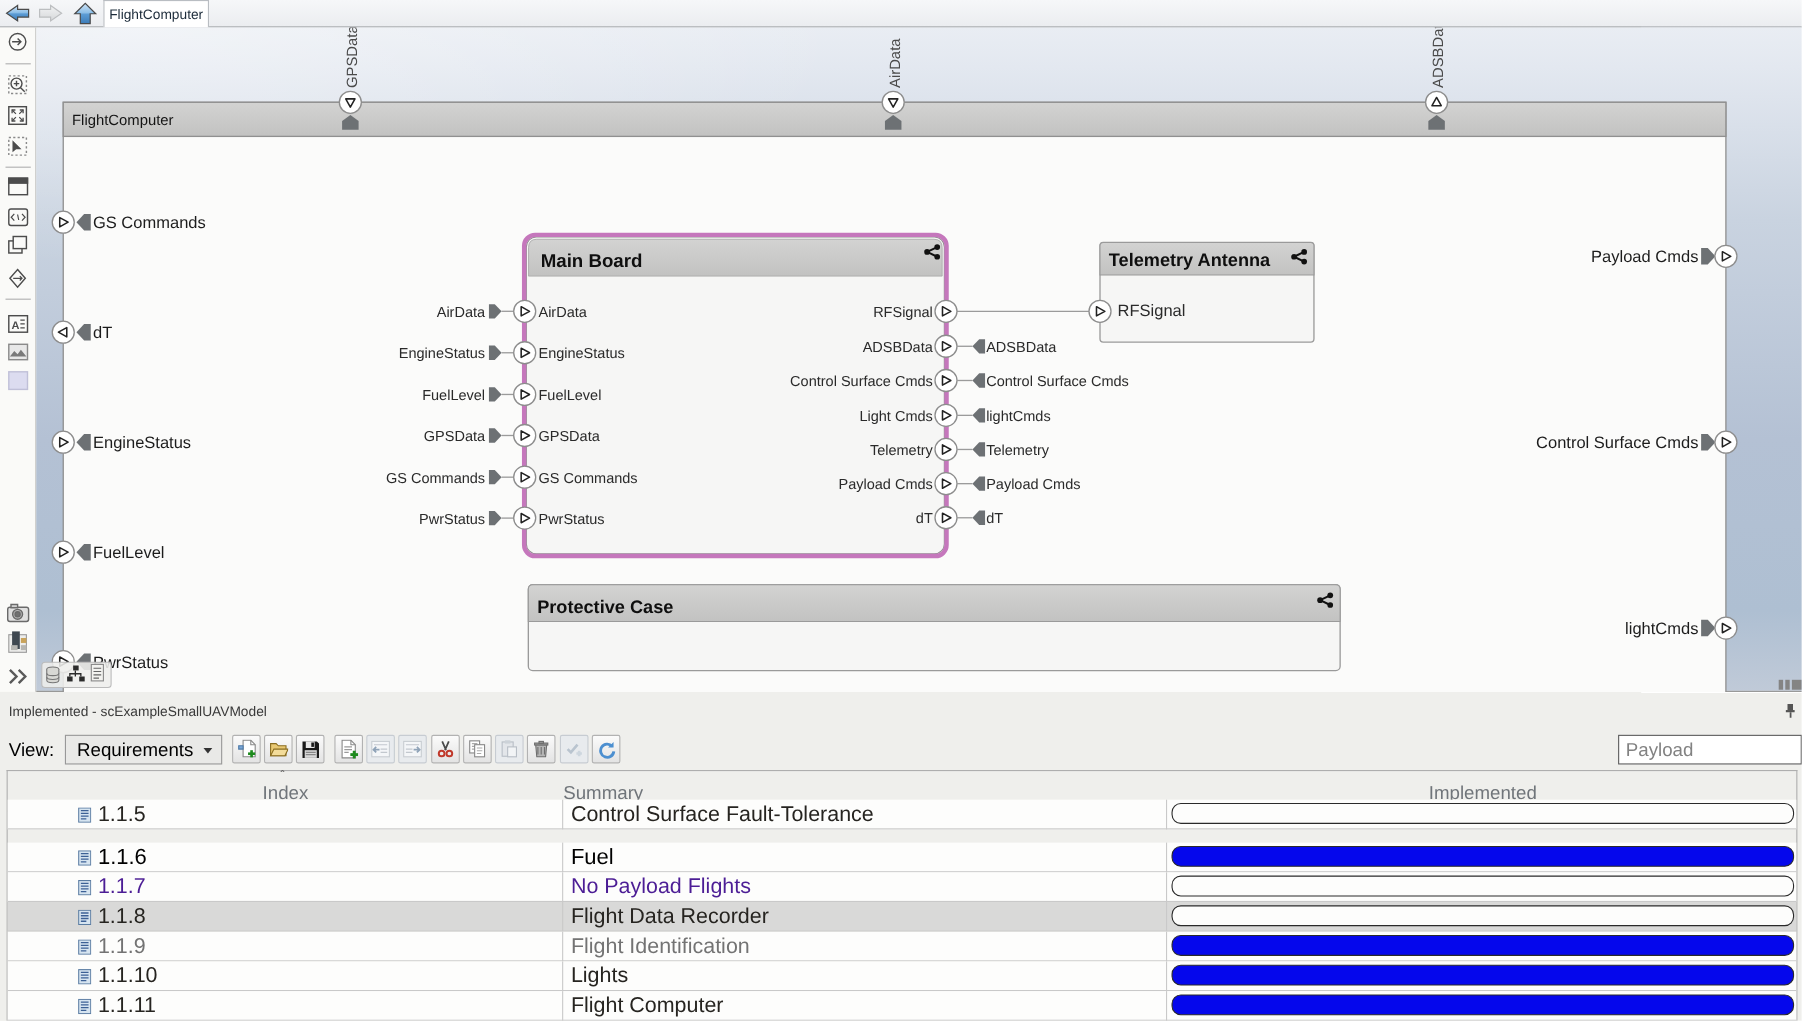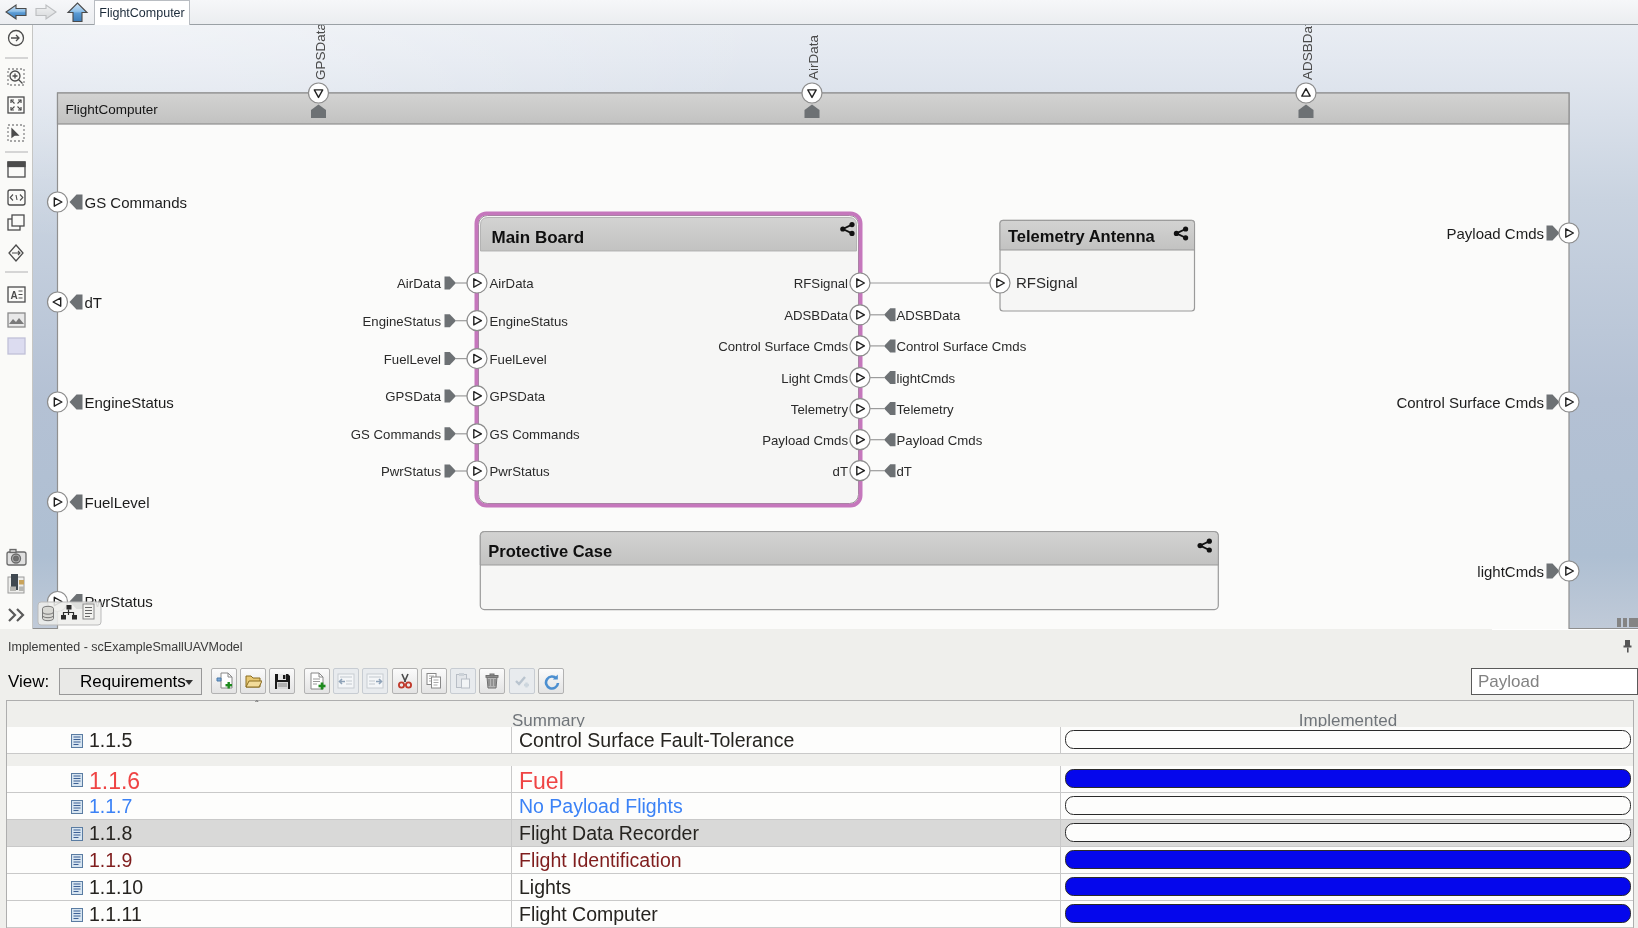--- a/index.html
+++ b/index.html
@@ -275,21 +275,21 @@
       </svg>
     </div>
 <div id="reqpanel">
 <div style="position:absolute;left:8px;top:10px;font-size:12.5px;color:#3a3a3a">Implemented - scExampleSmallUAVModel</div>
 <svg width="12" height="14" style="position:absolute;left:1622px;top:9px" fill="#555">
         <rect x="3" y="1" width="5" height="6"></rect>
         <rect x="1.5" y="6.5" width="8" height="2"></rect>
         <rect x="5" y="8.5" width="1.6" height="5"></rect>
       </svg>
 <div style="position:absolute;left:8px;top:42px;font-size:17px;color:#000">View:</div>
-<div style="position:absolute;left:59px;top:38px;width:143px;height:27px;background:#e9e9e7;border:1.5px solid #989898;font-size:17px;color:#000;line-height:25px;padding-left:20px">Requirements<span style="position:absolute;right:8px;top:11px;width:0;height:0;border-left:4.5px solid transparent;border-right:4.5px solid transparent;border-top:5px solid #333"></span></div>
+<div style="position:absolute;left:59px;top:38px;width:143px;height:27px;background:#e9e9e7;border:1.5px solid #989898;font-size:17px;color:#000;line-height:25px;padding-left:10px">Requirements<span style="position:absolute;right:8px;top:11px;width:0;height:0;border-left:4.5px solid transparent;border-right:4.5px solid transparent;border-top:5px solid #333"></span></div>
 <div class="btn" style="left:211px">
         <svg width="18" height="18">
           <path d="M6,1 h7 l4,4 v11 h-11 z" fill="#fff" stroke="#888"></path>
           <path d="M13,1 v4 h4" fill="none" stroke="#888"></path>
           <path d="M2,6 h4 v3 h-4 z" fill="#7aa7d6" stroke="#4d7aa8"></path>
           <rect x="10.5" y="12" width="6.5" height="2.4" fill="#1d8a1d"></rect>
           <rect x="12.5" y="10" width="2.4" height="6.5" fill="#1d8a1d"></rect>
         </svg>
       </div>
 <div class="btn" style="left:240px">
@@ -368,47 +368,48 @@
       </div>
 <div class="btn" style="left:538px">
         <svg width="18" height="18">
           <path d="M14.5,6.5 a6,6 0 1 0 1.5,4.5" fill="none" stroke="#4c8fd0" stroke-width="2.6"></path>
           <path d="M15.8,2.5 v5 h-5 z" fill="#4c8fd0"></path>
         </svg>
       </div>
 <div style="position:absolute;left:1471px;top:38px;width:167px;height:27px;background:#fff;border:1px solid #5a5a5a;font-size:17px;color:#828282;line-height:25px;padding-left:6px">Payload</div>
 <div style="position:absolute;left:6px;top:70px;width:1628px;height:228px;border:1px solid #aeaeae;border-bottom:none">
 <div style="position:absolute;left:0;top:0;width:100%;height:37px;border-bottom:1px solid #b4b4b4;color:#70757a;font-size:17px">
+          <div style="position:absolute;left:0;top:10px;width:505px;text-align:center">Index</div>
           <div style="position:absolute;left:505px;top:10px;width:549px;text-align:left">Summary</div>
           <div style="position:absolute;left:1054px;top:10px;width:574px;text-align:center">Implemented</div>
           <div style="position:absolute;left:248px;top:-2px;font-size:11px;color:#555">ˆ</div>
         </div>
 <div style="position:absolute;left:0;top:26px;width:100%;height:27px;background:#fdfdfc;border-bottom:1px solid #c9c9c9;font-size:19.5px;color:#262420">
           <svg width="12" height="14" style="position:absolute;left:64px;top:7px">
             <rect x="0.5" y="0.5" width="11" height="13" fill="#d6e4f0" stroke="#5a7ca2"></rect>
             <path d="M2.5,3 h7 M2.5,5.5 h7 M2.5,8 h7 M2.5,10.5 h5" stroke="#3c6095" stroke-width="1.2"></path>
           </svg>
           <div style="position:absolute;left:82px;top:2px">1.1.5</div>
           <div style="position:absolute;left:512px;top:2px">Control Surface Fault-Tolerance</div>
           <div style="position:absolute;left:1058px;top:3px;width:566px;height:19px;border-radius:8.5px;background:#fdfdfc;border:1.6px solid #2a2a2a"></div>
           <div style="position:absolute;left:504px;top:0;width:1px;height:27px;background:#c9c9c9"></div>
           <div style="position:absolute;left:1053px;top:0;width:1px;height:27px;background:#c9c9c9"></div>
         </div>
-<div style="position:absolute;left:0;top:65px;width:100%;height:27px;background:#fdfdfc;border-bottom:1px solid #c9c9c9;font-size:23px;color:#ef4444">
+<div style="position:absolute;left:0;top:65px;width:100%;height:27px;background:#fdfdfc;border-bottom:1px solid #c9c9c9;font-size:20px;color:#000000">
           <svg width="12" height="14" style="position:absolute;left:64px;top:7px">
             <rect x="0.5" y="0.5" width="11" height="13" fill="#d6e4f0" stroke="#5a7ca2"></rect>
             <path d="M2.5,3 h7 M2.5,5.5 h7 M2.5,8 h7 M2.5,10.5 h5" stroke="#3c6095" stroke-width="1.2"></path>
           </svg>
           <div style="position:absolute;left:82px;top:2px">1.1.6</div>
           <div style="position:absolute;left:512px;top:2px">Fuel</div>
           <div style="position:absolute;left:1058px;top:3px;width:566px;height:19px;border-radius:8.5px;background:#0507ec;border:1.6px solid #2a2a2a"></div>
           <div style="position:absolute;left:504px;top:0;width:1px;height:27px;background:#c9c9c9"></div>
           <div style="position:absolute;left:1053px;top:0;width:1px;height:27px;background:#c9c9c9"></div>
         </div>
-<div style="position:absolute;left:0;top:92px;width:100%;height:27px;background:#fdfdfc;border-bottom:1px solid #c9c9c9;font-size:19.5px;color:#3b82f6">
+<div style="position:absolute;left:0;top:92px;width:100%;height:27px;background:#fdfdfc;border-bottom:1px solid #c9c9c9;font-size:19.5px;color:#4c1d95">
           <svg width="12" height="14" style="position:absolute;left:64px;top:7px">
             <rect x="0.5" y="0.5" width="11" height="13" fill="#d6e4f0" stroke="#5a7ca2"></rect>
             <path d="M2.5,3 h7 M2.5,5.5 h7 M2.5,8 h7 M2.5,10.5 h5" stroke="#3c6095" stroke-width="1.2"></path>
           </svg>
           <div style="position:absolute;left:82px;top:2px">1.1.7</div>
           <div style="position:absolute;left:512px;top:2px">No Payload Flights</div>
           <div style="position:absolute;left:1058px;top:3px;width:566px;height:19px;border-radius:8.5px;background:#fdfdfc;border:1.6px solid #2a2a2a"></div>
           <div style="position:absolute;left:504px;top:0;width:1px;height:27px;background:#c9c9c9"></div>
           <div style="position:absolute;left:1053px;top:0;width:1px;height:27px;background:#c9c9c9"></div>
         </div>
@@ -416,21 +417,21 @@
           <svg width="12" height="14" style="position:absolute;left:64px;top:7px">
             <rect x="0.5" y="0.5" width="11" height="13" fill="#d6e4f0" stroke="#5a7ca2"></rect>
             <path d="M2.5,3 h7 M2.5,5.5 h7 M2.5,8 h7 M2.5,10.5 h5" stroke="#3c6095" stroke-width="1.2"></path>
           </svg>
           <div style="position:absolute;left:82px;top:2px">1.1.8</div>
           <div style="position:absolute;left:512px;top:2px">Flight Data Recorder</div>
           <div style="position:absolute;left:1058px;top:3px;width:566px;height:19px;border-radius:8.5px;background:#fdfdfc;border:1.6px solid #2a2a2a"></div>
           <div style="position:absolute;left:504px;top:0;width:1px;height:27px;background:#c9c9c9"></div>
           <div style="position:absolute;left:1053px;top:0;width:1px;height:27px;background:#c9c9c9"></div>
         </div>
-<div style="position:absolute;left:0;top:146px;width:100%;height:27px;background:#fdfdfc;border-bottom:1px solid #c9c9c9;font-size:19.5px;color:#7f1d1d">
+<div style="position:absolute;left:0;top:146px;width:100%;height:27px;background:#fdfdfc;border-bottom:1px solid #c9c9c9;font-size:19.5px;color:#737373">
           <svg width="12" height="14" style="position:absolute;left:64px;top:7px">
             <rect x="0.5" y="0.5" width="11" height="13" fill="#d6e4f0" stroke="#5a7ca2"></rect>
             <path d="M2.5,3 h7 M2.5,5.5 h7 M2.5,8 h7 M2.5,10.5 h5" stroke="#3c6095" stroke-width="1.2"></path>
           </svg>
           <div style="position:absolute;left:82px;top:2px">1.1.9</div>
           <div style="position:absolute;left:512px;top:2px">Flight Identification</div>
           <div style="position:absolute;left:1058px;top:3px;width:566px;height:19px;border-radius:8.5px;background:#0507ec;border:1.6px solid #2a2a2a"></div>
           <div style="position:absolute;left:504px;top:0;width:1px;height:27px;background:#c9c9c9"></div>
           <div style="position:absolute;left:1053px;top:0;width:1px;height:27px;background:#c9c9c9"></div>
         </div>

